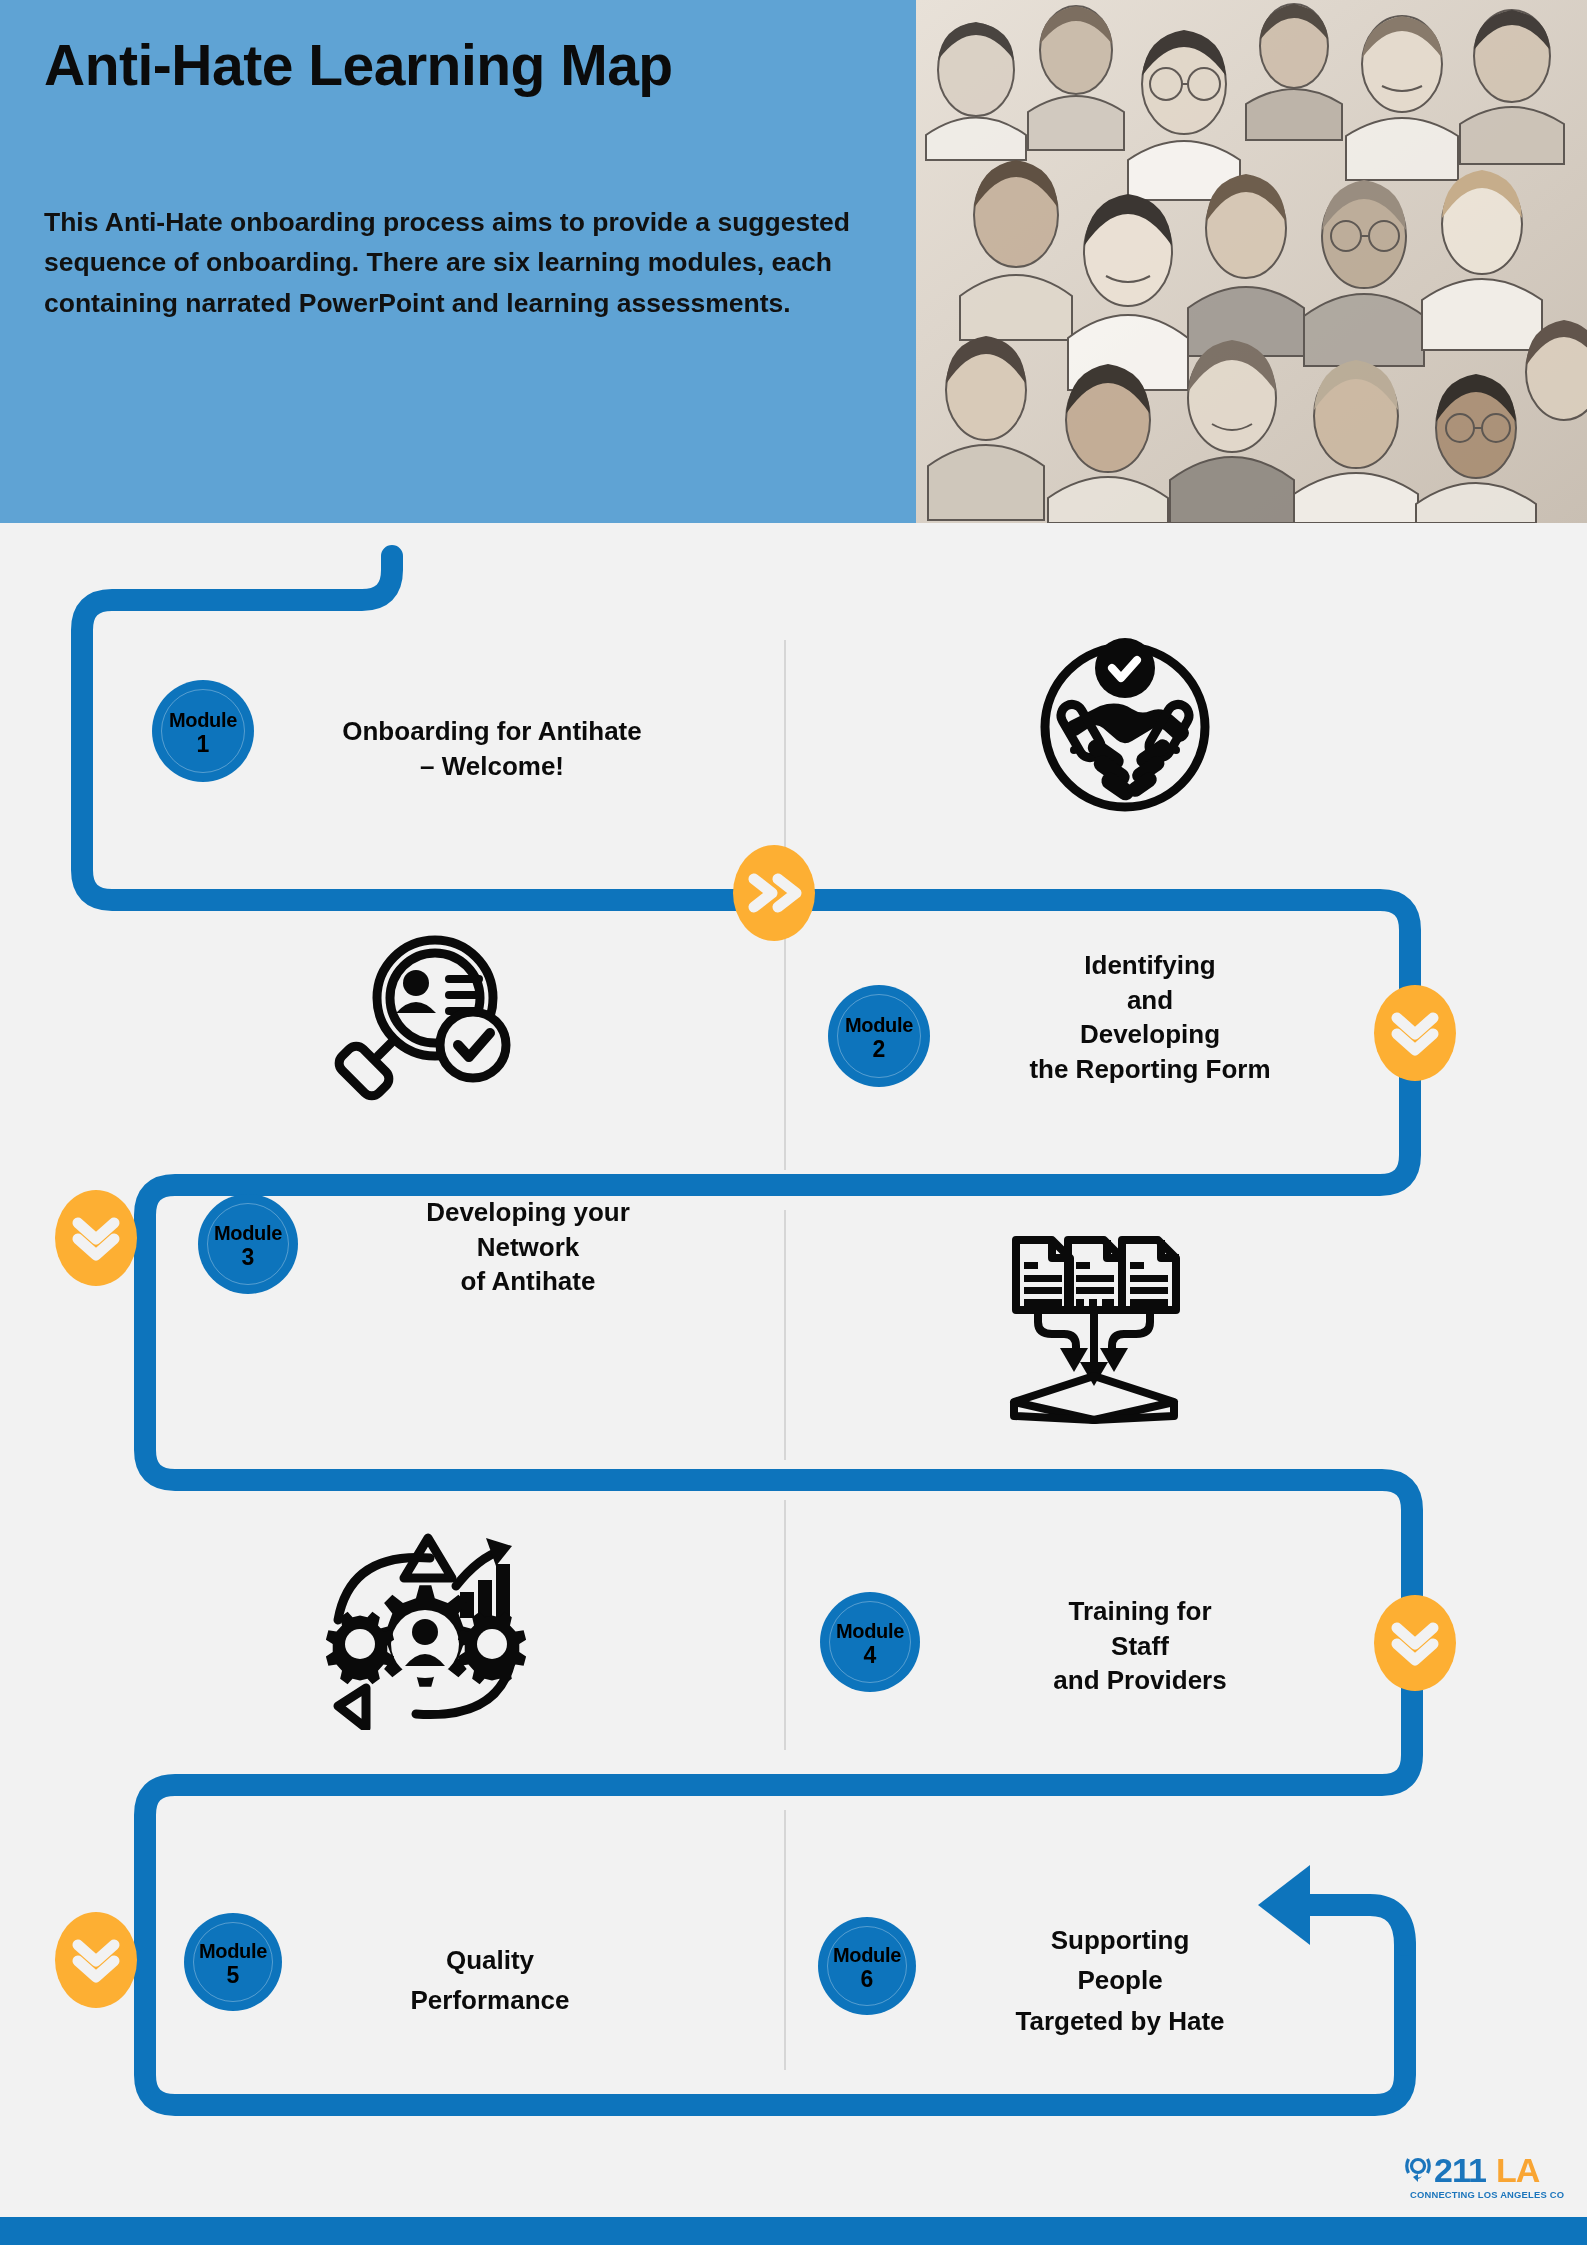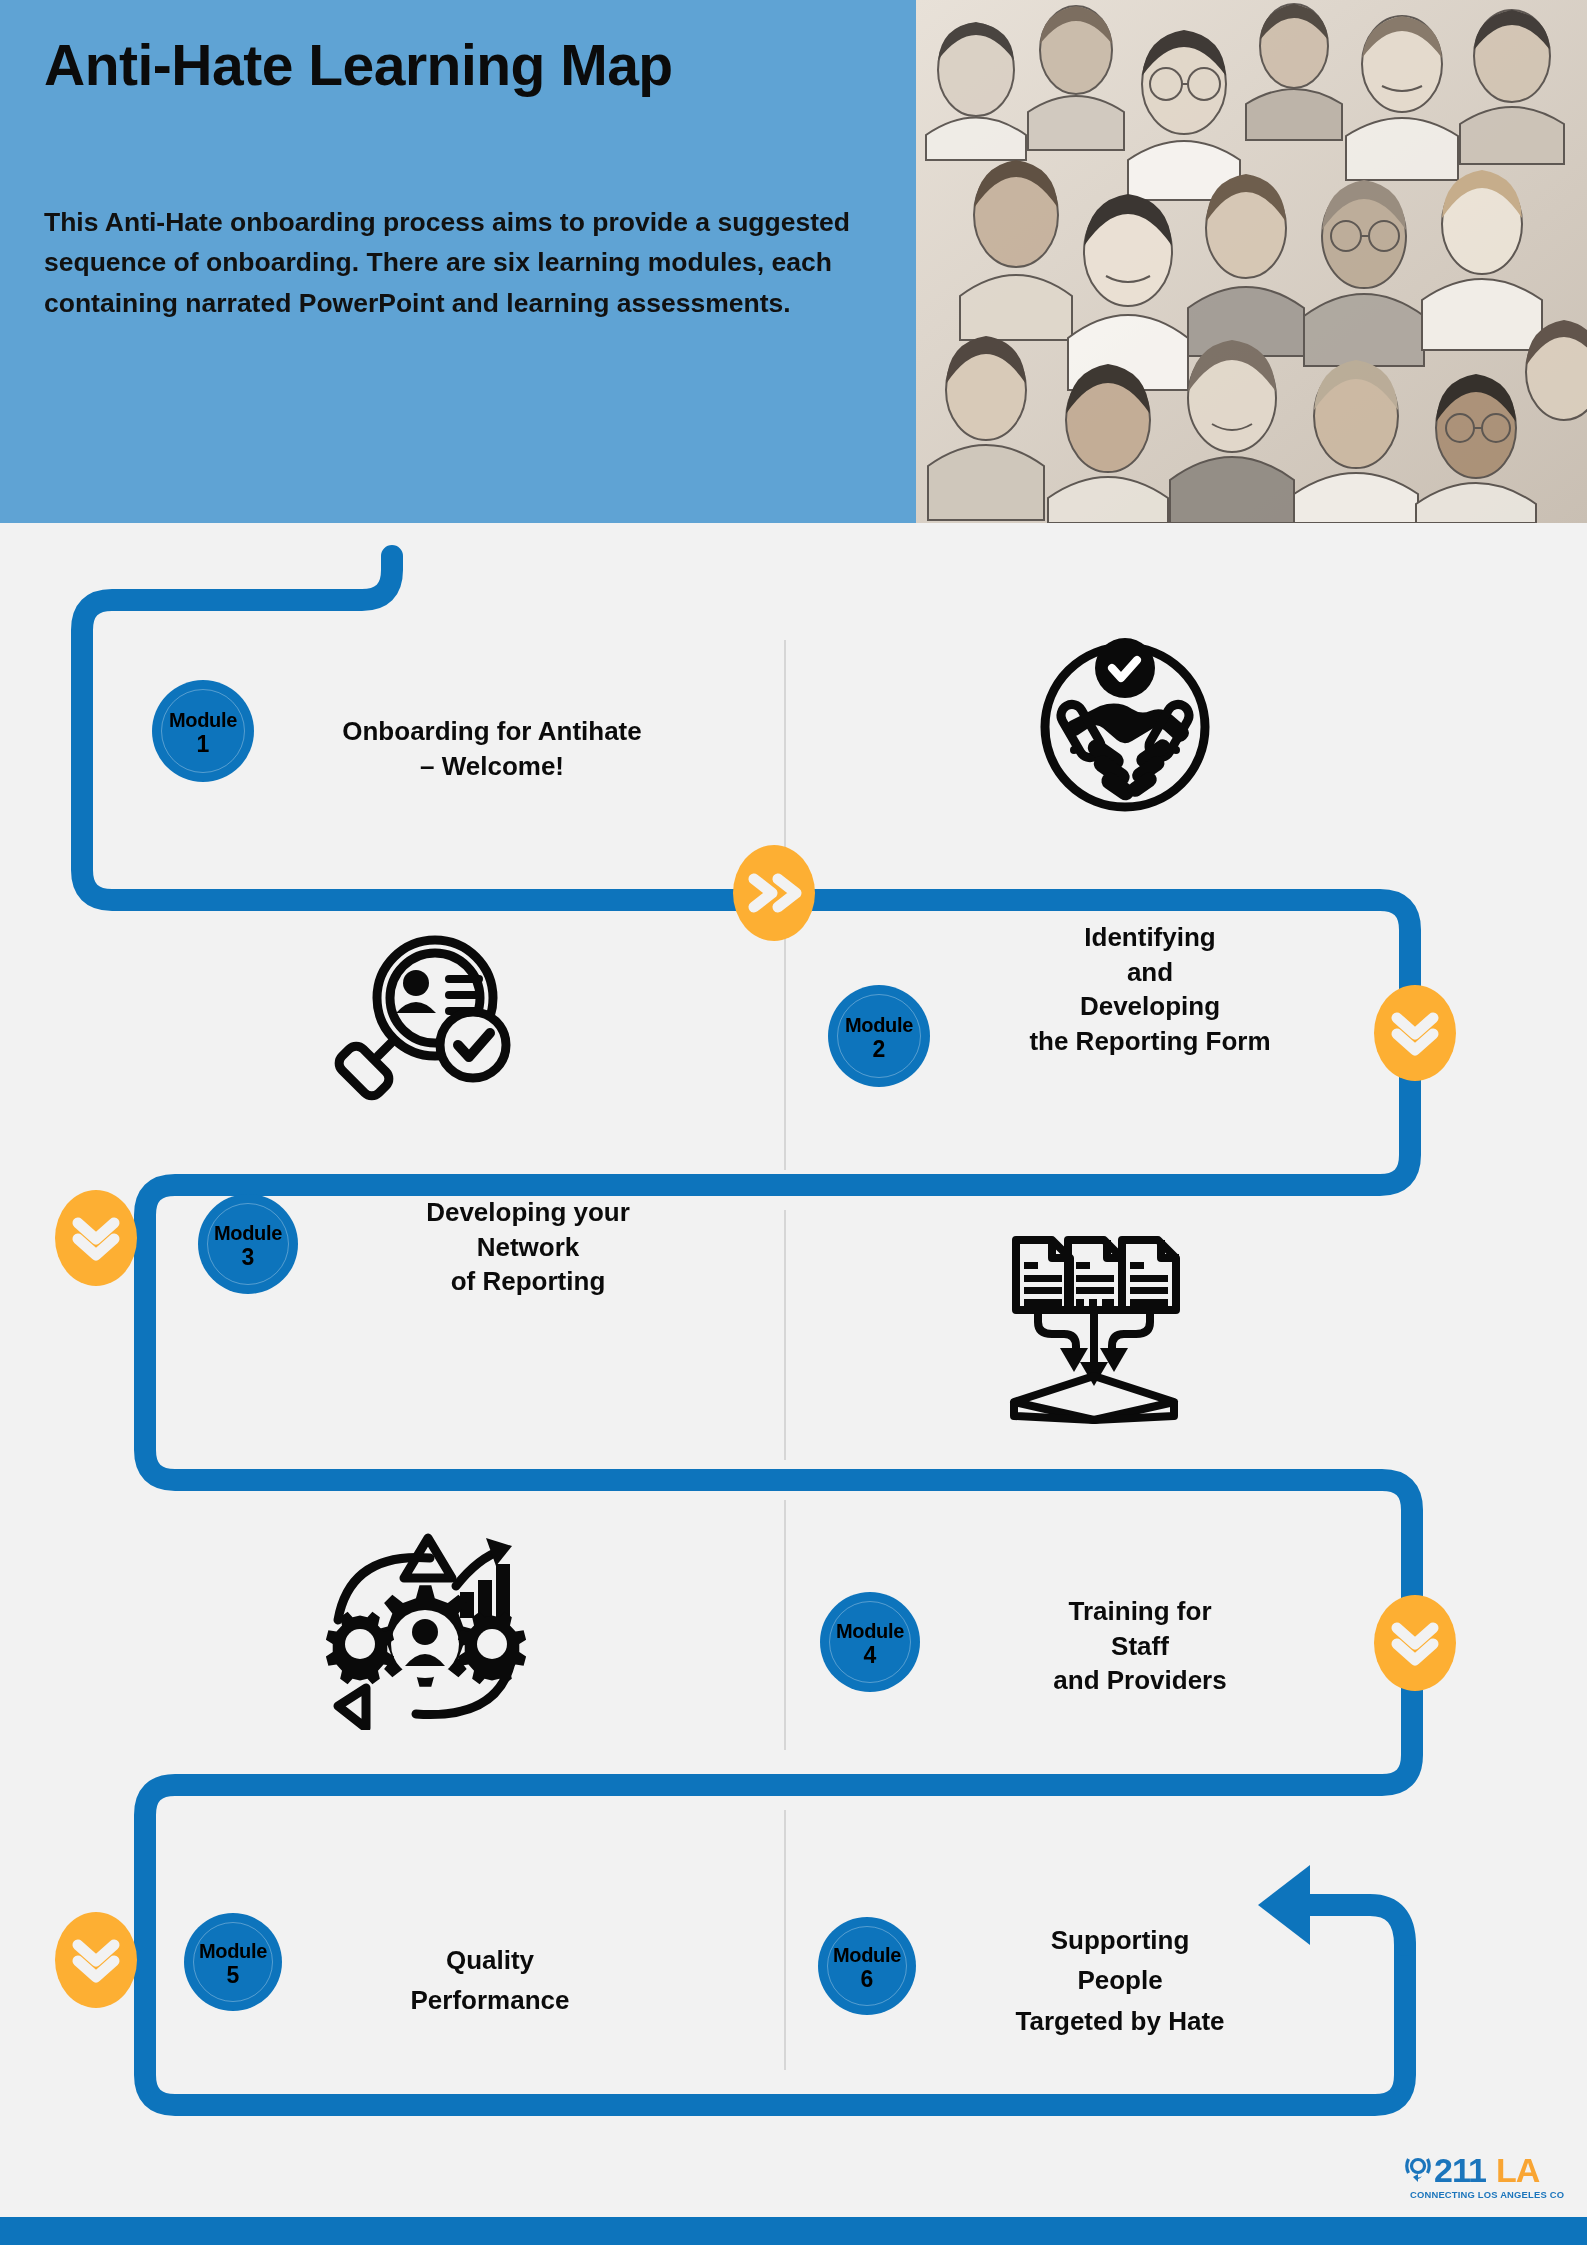--- a/index.html
+++ b/index.html
@@ -289,21 +289,21 @@
       </g>
       <circle cx="143" cy="120" r="33" fill="#F2F2F2" stroke="#0A0A0A" stroke-width="9"></circle>
       <path d="M128 120 l11 12 21 -24" fill="none" stroke="#0A0A0A" stroke-width="10" stroke-linecap="round" stroke-linejoin="round"></path>
     </svg>
   </div>
 
   <div class="mod-circle" style="left:828px;top:985px;width:102px;height:102px;">
     <div class="mw">Module</div>
     <div class="mn">2</div>
   </div>
-  <div class="mod-label" style="left:940px;top:900px;width:420px;">Identifying
+  <div class="mod-label" style="left:940px;top:928px;width:420px;">Identifying
 and
 Developing
 the Reporting Form</div>
 
   <div class="chev" style="left:1374px;top:985px;width:82px;height:96px;">
     <svg width="52" height="50" viewBox="0 0 52 50">
       <g fill="none" stroke="#F2F2F2" stroke-width="11" stroke-linecap="round" stroke-linejoin="round">
         <path d="M8 10 L26 26 L44 10"></path>
         <path d="M8 26 L26 42 L44 26"></path>
       </g>
@@ -318,21 +318,21 @@
       </g>
     </svg>
   </div>
 
   <div class="mod-circle" style="left:198px;top:1194px;width:100px;height:100px;">
     <div class="mw">Module</div>
     <div class="mn">3</div>
   </div>
   <div class="mod-label" style="left:318px;top:1175px;width:420px;">Developing your
 Network
-of Reporting</div>
+of Antihate</div>
 
   <div class="ico" style="left:990px;top:1230px;">
     <svg width="200" height="195" viewBox="0 0 200 195">
       <g fill="none" stroke="#0A0A0A" stroke-width="8" stroke-linejoin="round">
         <path d="M26 10 h36 l18 18 v52 h-54 Z"></path>
         <path d="M62 10 v18 h18"></path>
         <path d="M75 10 h36 l18 18 v52 h-54 Z" transform="translate(3,0)"></path>
         <path d="M114 10 v18 h18" transform="translate(3,0)"></path>
         <path d="M126 10 h36 l18 18 v52 h-54 Z" transform="translate(6,0)"></path>
         <path d="M165 10 v18 h18" transform="translate(6,0)"></path>

